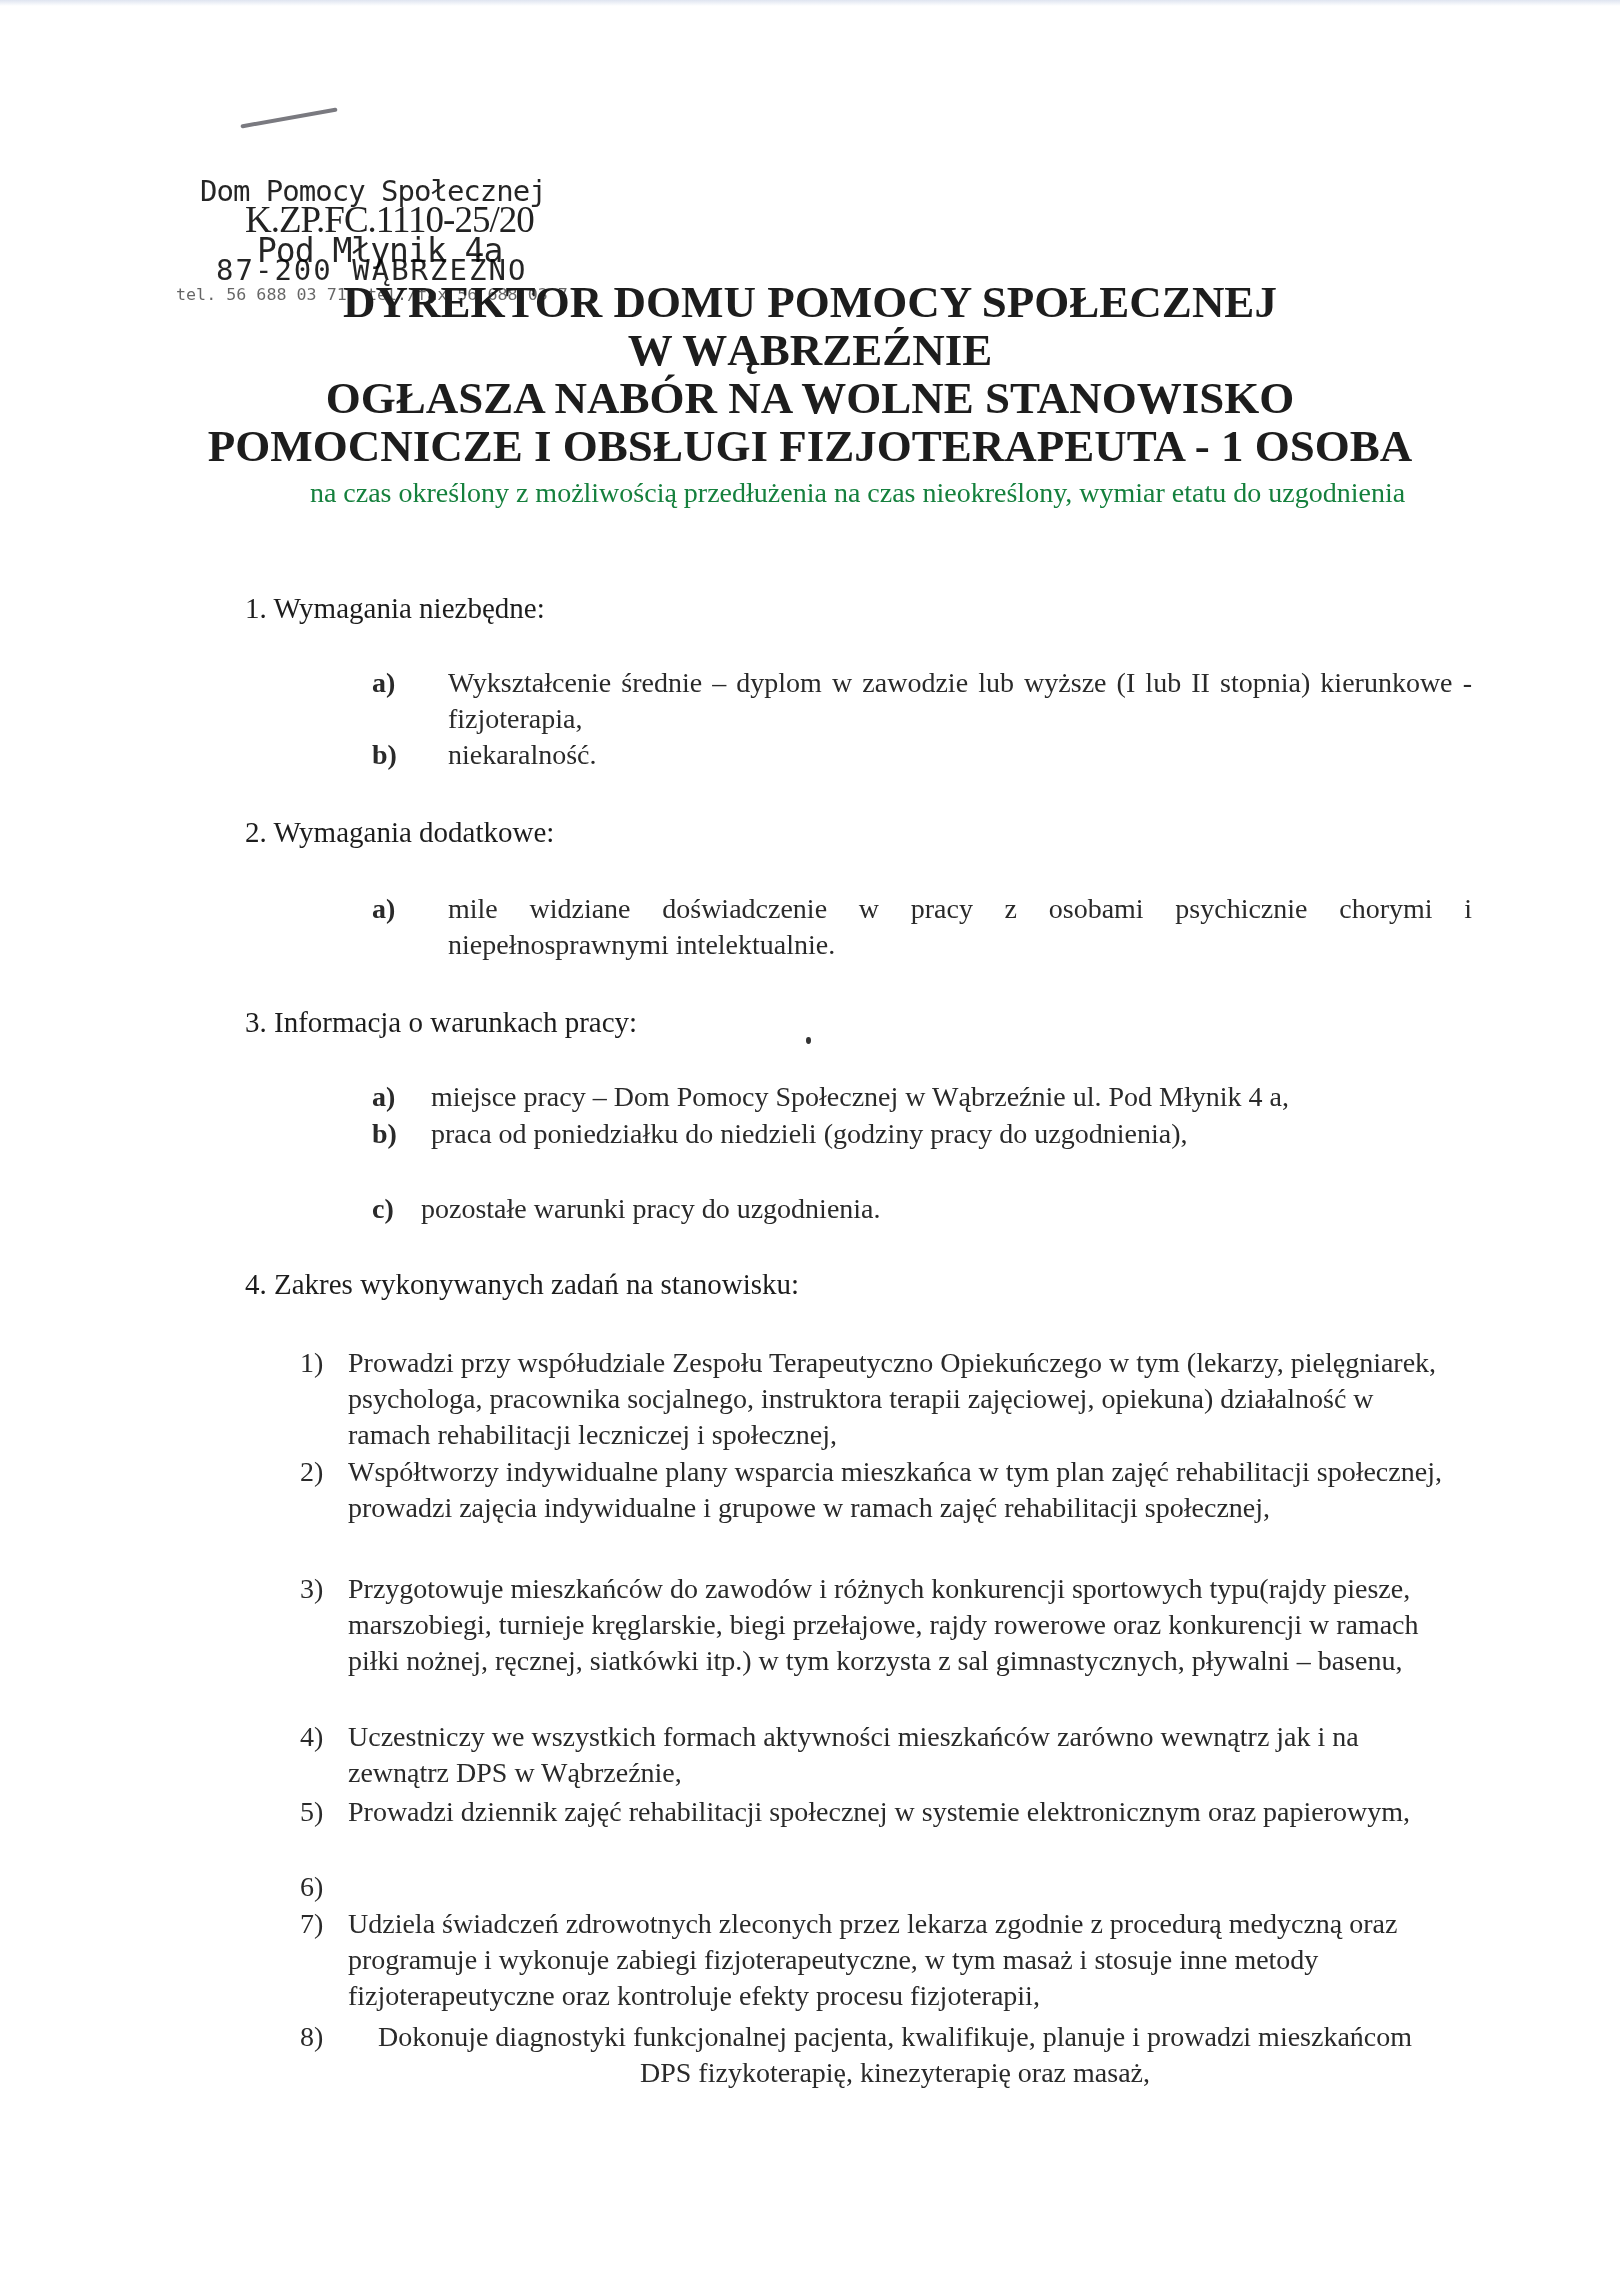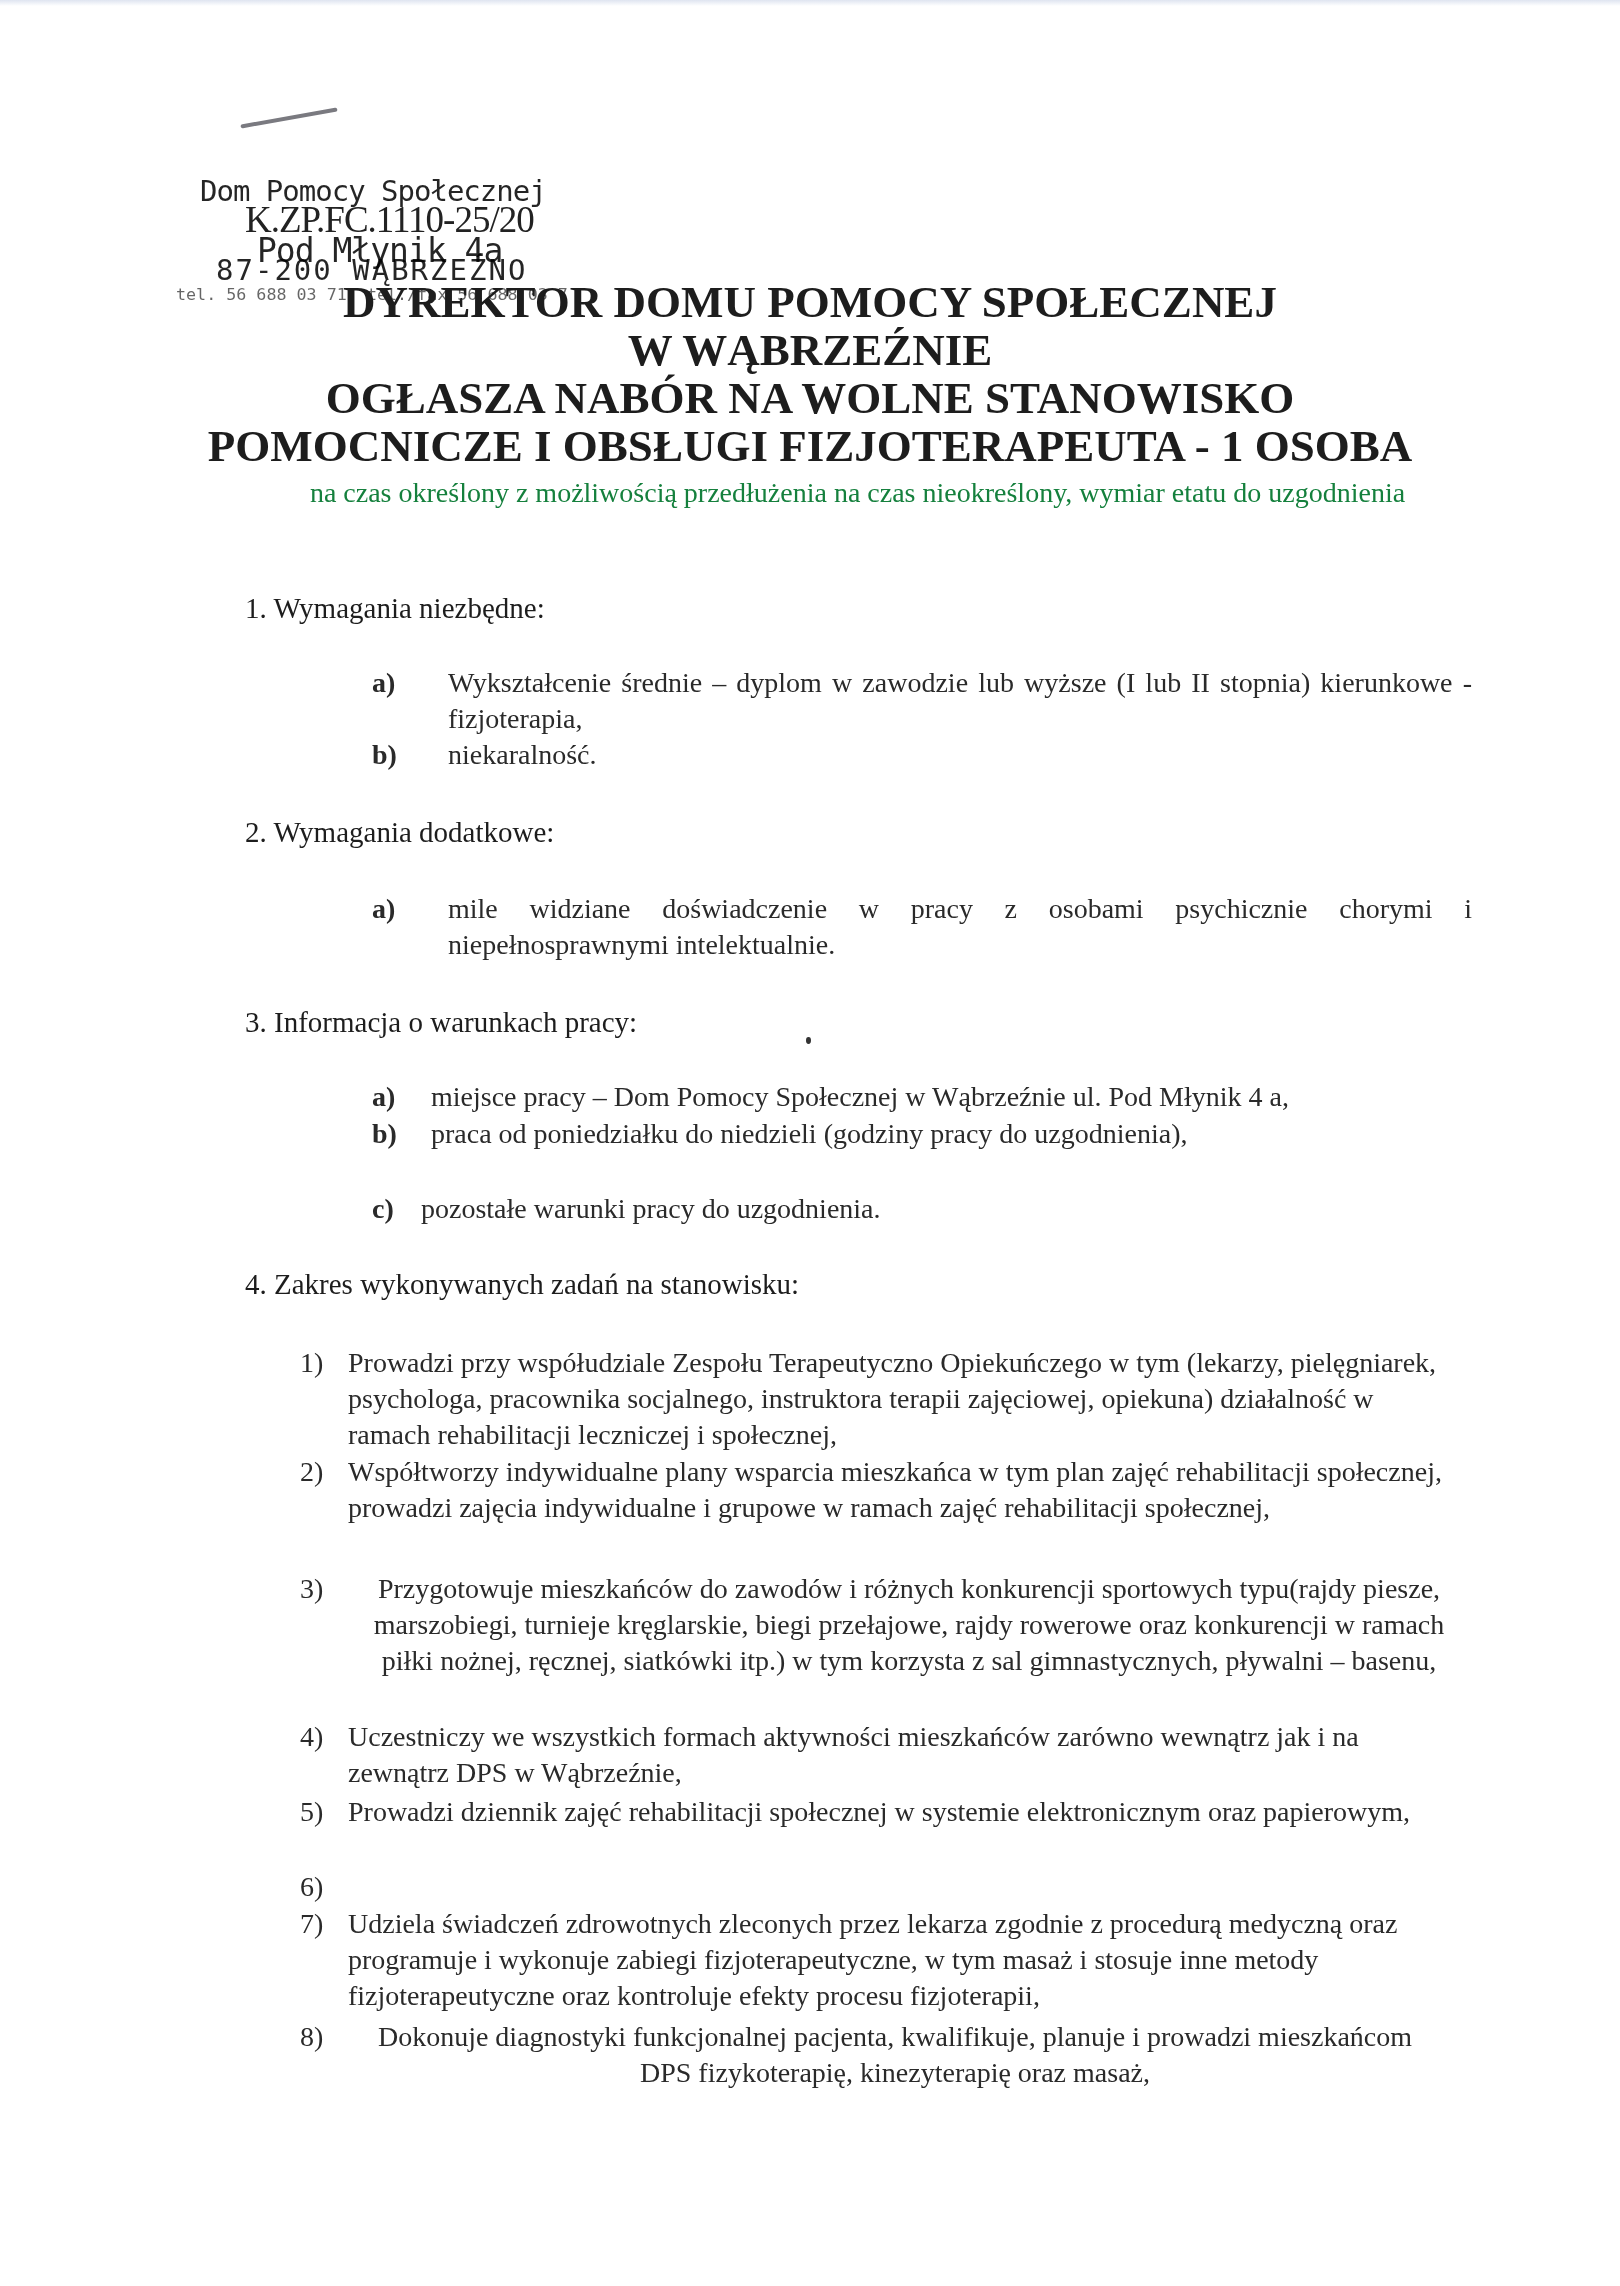--- a/index.html
+++ b/index.html
@@ -82,21 +82,21 @@
 <div class="abs item" style="left:0;top:1345px;width:1620px;height:113px">
   <span class="lbl-num" style="left:300px">1)</span>
   <span class="itxt" style="left:348px;width:1098px;text-align:left">Prowadzi przy współudziale Zespołu Terapeutyczno Opiekuńczego w tym (lekarzy, pielęgniarek, psychologa, pracownika socjalnego, instruktora terapii zajęciowej, opiekuna) działalność w ramach rehabilitacji leczniczej i społecznej,</span>
 </div>
 <div class="abs item" style="left:0;top:1454px;width:1620px;height:113px">
   <span class="lbl-num" style="left:300px">2)</span>
   <span class="itxt" style="left:348px;width:1108px;text-align:left">Współtworzy indywidualne plany wsparcia mieszkańca w tym plan zajęć rehabilitacji społecznej, prowadzi zajęcia indywidualne i grupowe w ramach zajęć rehabilitacji społecznej,</span>
 </div>
 <div class="abs item" style="left:0;top:1571px;width:1620px;height:147px">
   <span class="lbl-num" style="left:300px">3)</span>
-  <span class="itxt" style="left:348px;width:1122px;text-align:center">Przygotowuje mieszkańców do zawodów i różnych konkurencji sportowych typu(rajdy piesze, marszobiegi, turnieje kręglarskie, biegi przełajowe, rajdy rowerowe oraz konkurencji w ramach piłki nożnej, ręcznej, siatkówki itp.) w tym korzysta z sal gimnastycznych, pływalni – basenu,</span>
+  <span class="itxt" style="left:348px;width:1122px;text-align:left">Przygotowuje mieszkańców do zawodów i różnych konkurencji sportowych typu(rajdy piesze, marszobiegi, turnieje kręglarskie, biegi przełajowe, rajdy rowerowe oraz konkurencji w ramach piłki nożnej, ręcznej, siatkówki itp.) w tym korzysta z sal gimnastycznych, pływalni – basenu,</span>
 </div>
 <div class="abs item" style="left:0;top:1719px;width:1620px;height:74px">
   <span class="lbl-num" style="left:300px">4)</span>
   <span class="itxt" style="left:348px;width:1117px;text-align:left">Uczestniczy we wszystkich formach aktywności mieszkańców zarówno wewnątrz jak i na zewnątrz DPS w Wąbrzeźnie,</span>
 </div>
 <div class="abs item" style="left:0;top:1794px;width:1620px;height:74px">
   <span class="lbl-num" style="left:300px">5)</span>
   <span class="itxt" style="left:348px;width:1078px;text-align:left">Prowadzi dziennik zajęć rehabilitacji społecznej w systemie elektronicznym oraz papierowym,</span>
 </div>
 <div class="abs item" style="left:0;top:1869px;width:1620px;height:39px">

